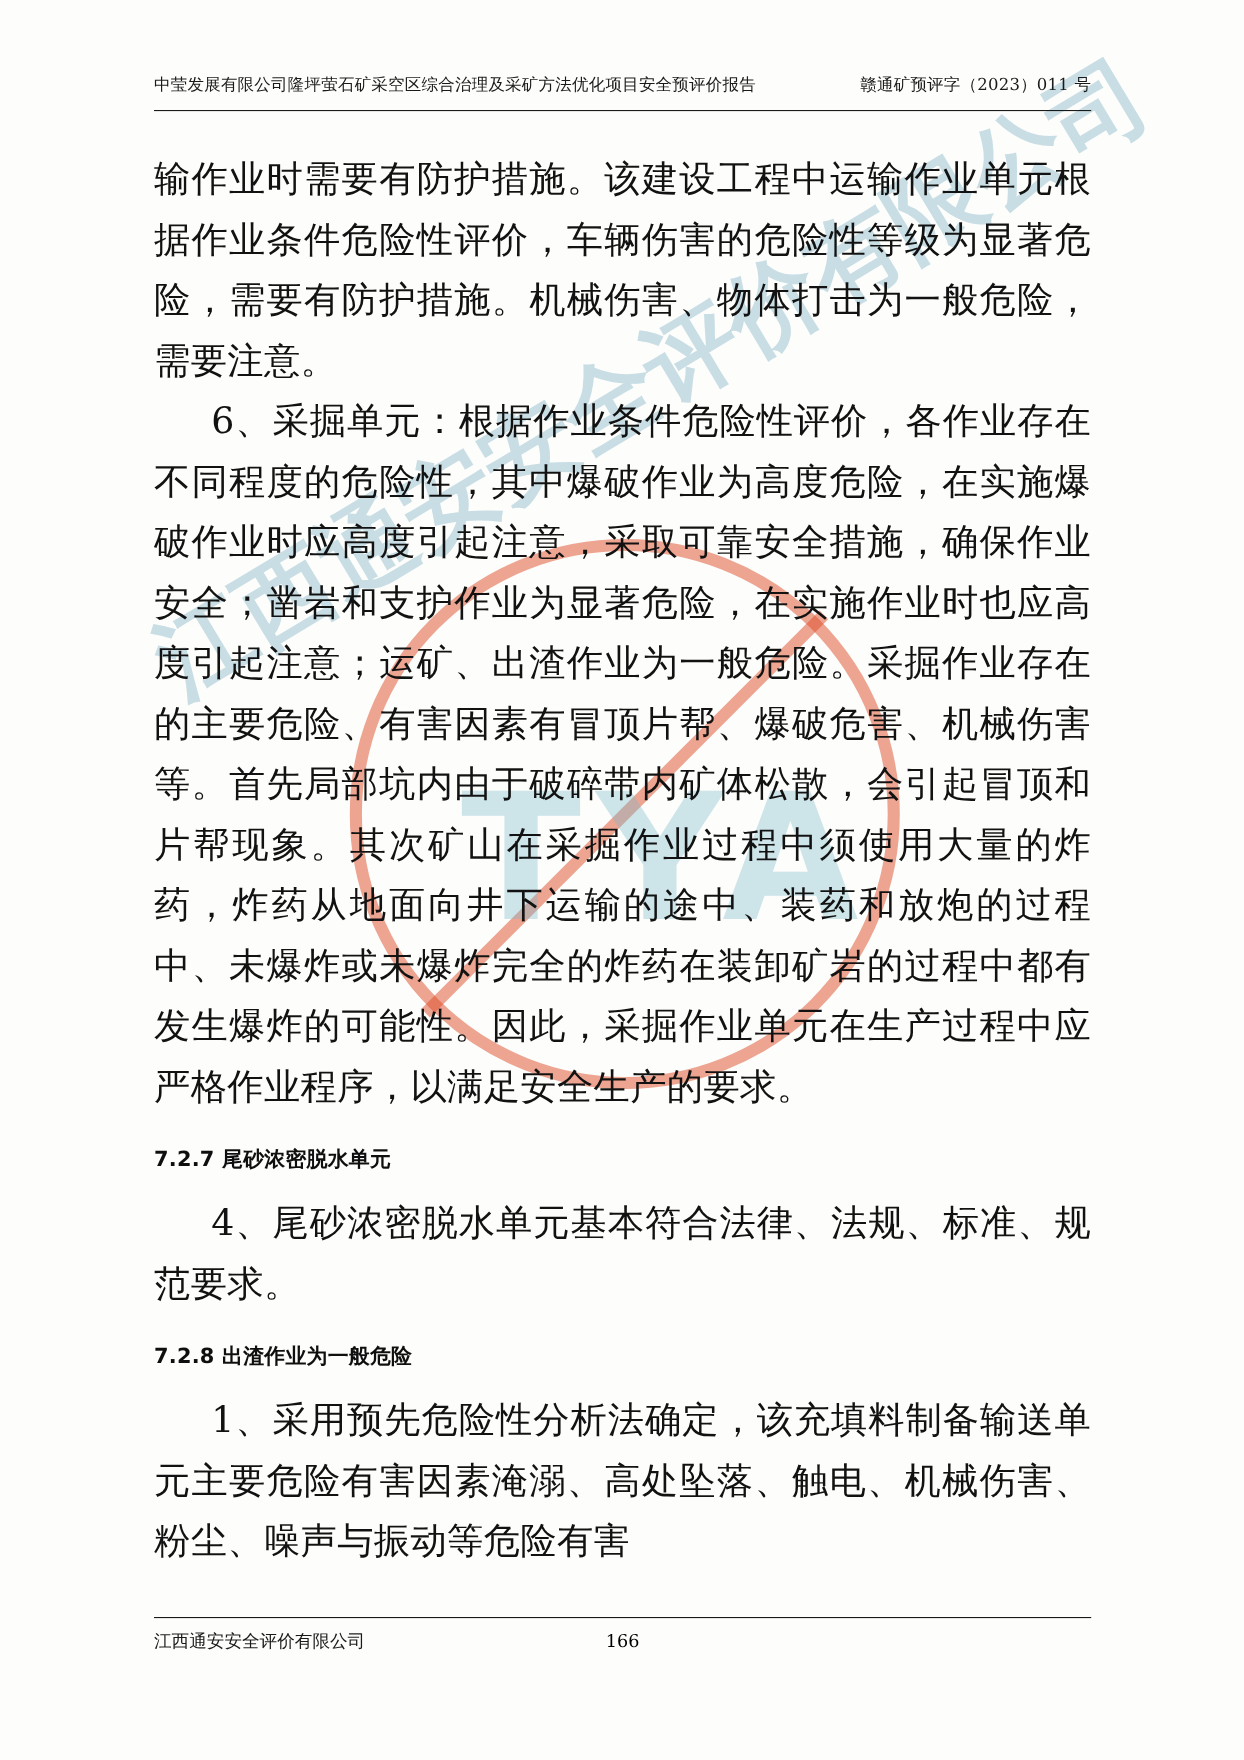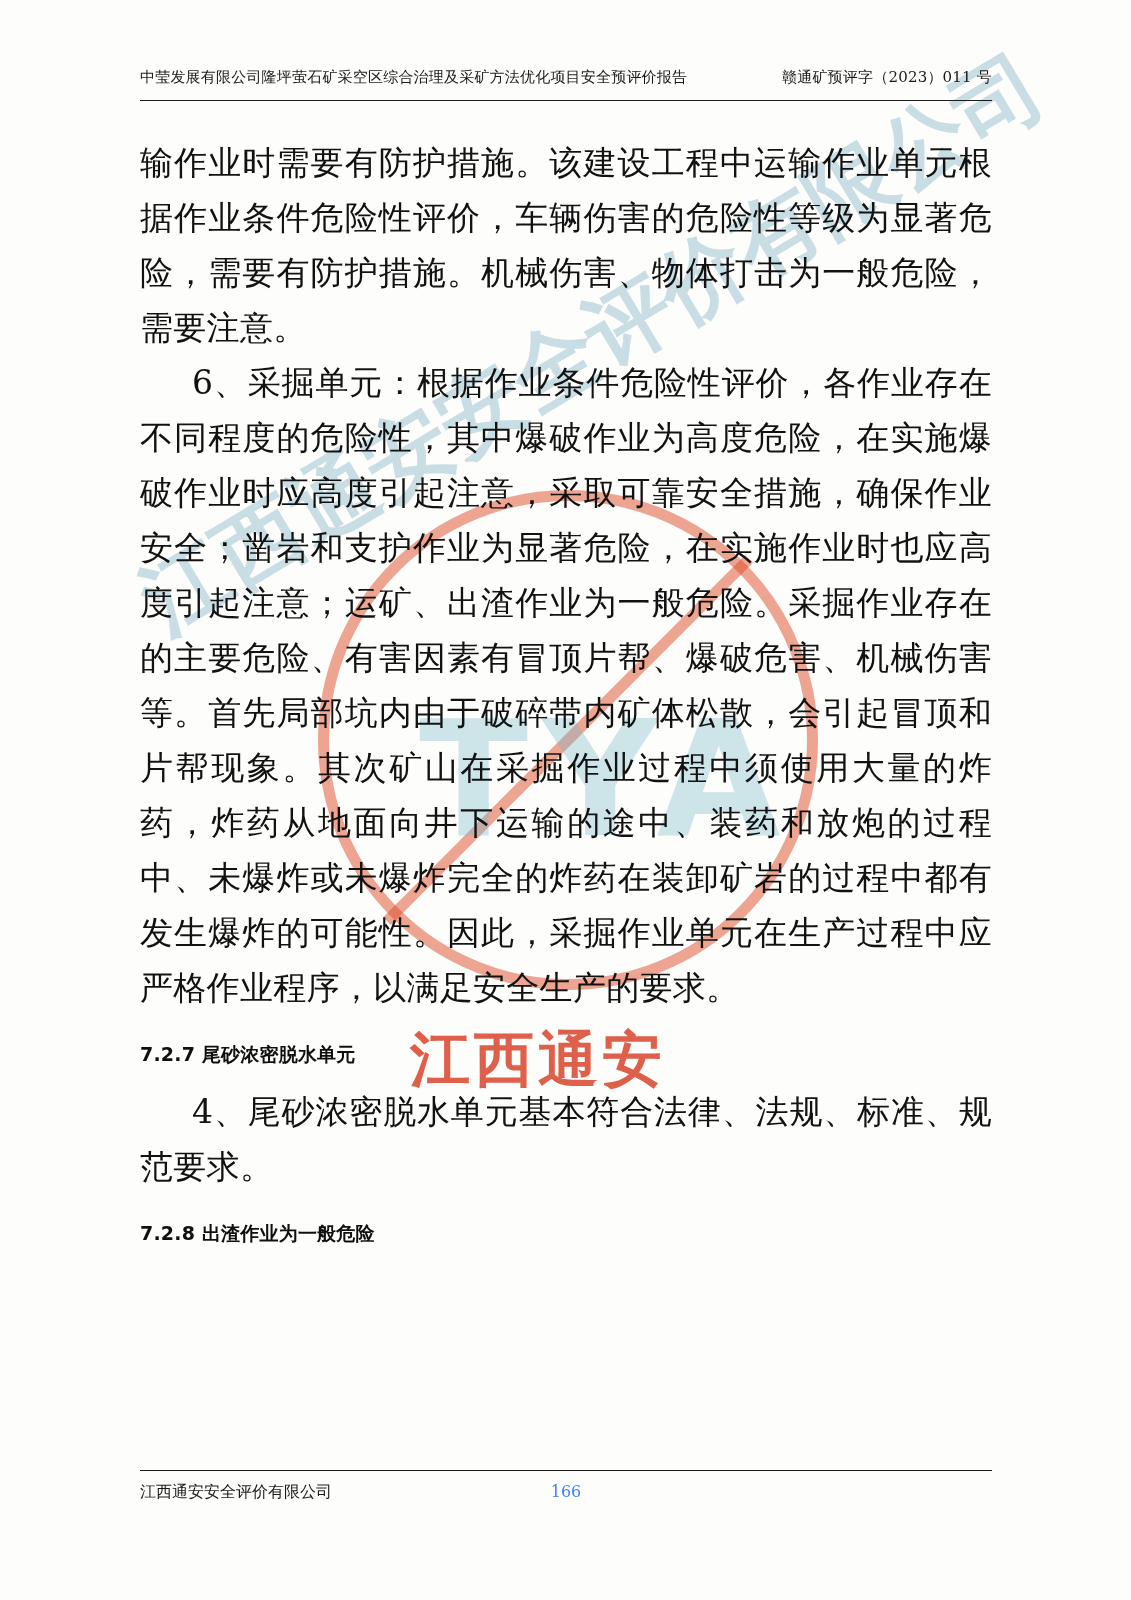--- a/index.html
+++ b/index.html
@@ -166,52 +166,52 @@
     font-size: 16px;
     color: #1a1a1a;
   }
   .footer-page {
     position: absolute;
     left: 0;
     top: 4px;
     width: 852px;
     text-align: center;
     font-size: 16px;
-    color: #3b82f6;
+    color: #000000;
   }
 </style>
 </head>
 <body>
 
 <div class="page">
 
   <div class="watermark">
     <div class="wm-ring"></div>
     <div class="wm-slash">
         <i></i>
       </div>
     <div class="wm-tya">TYA</div>
     <div class="wm-diag">江西通安安全评价有限公司</div>
-    <div class="wm-red">江西通安</div>
   </div>
 
   <div class="content">
 
     <div class="header">
       <span>中莹发展有限公司隆坪萤石矿采空区综合治理及采矿方法优化项目安全预评价报告</span>
       <span>赣通矿预评字（2023）011 号</span>
     </div>
     <div class="header-rule"></div>
 
     <div class="body-area">
       <p class="para">输作业时需要有防护措施。该建设工程中运输作业单元根据作业条件危险性评价，车辆伤害的危险性等级为显著危险，需要有防护措施。机械伤害、物体打击为一般危险，需要注意。</p>
       <p class="para indent">6、采掘单元：根据作业条件危险性评价，各作业存在不同程度的危险性，其中爆破作业为高度危险，在实施爆破作业时应高度引起注意，采取可靠安全措施，确保作业安全；凿岩和支护作业为显著危险，在实施作业时也应高度引起注意；运矿、出渣作业为一般危险。采掘作业存在的主要危险、有害因素有冒顶片帮、爆破危害、机械伤害等。首先局部坑内由于破碎带内矿体松散，会引起冒顶和片帮现象。其次矿山在采掘作业过程中须使用大量的炸药，炸药从地面向井下运输的途中、装药和放炮的过程中、未爆炸或未爆炸完全的炸药在装卸矿岩的过程中都有发生爆炸的可能性。因此，采掘作业单元在生产过程中应严格作业程序，以满足安全生产的要求。</p>
       <h3 class="heading">7.2.7 尾砂浓密脱水单元</h3>
       <p class="para indent">4、尾砂浓密脱水单元基本符合法律、法规、标准、规范要求。</p>
       <h3 class="heading">7.2.8 出渣作业为一般危险</h3>
+      <p class="para indent">1、采用预先危险性分析法确定，该充填料制备输送单元主要危险有害因素淹溺、高处坠落、触电、机械伤害、粉尘、噪声与振动等危险有害</p>
     </div>
 
     <div class="footer-rule"></div>
     <div class="footer">
       <span class="footer-left">江西通安安全评价有限公司</span>
       <span class="footer-page">166</span>
     </div>
 
   </div>
 </div>

